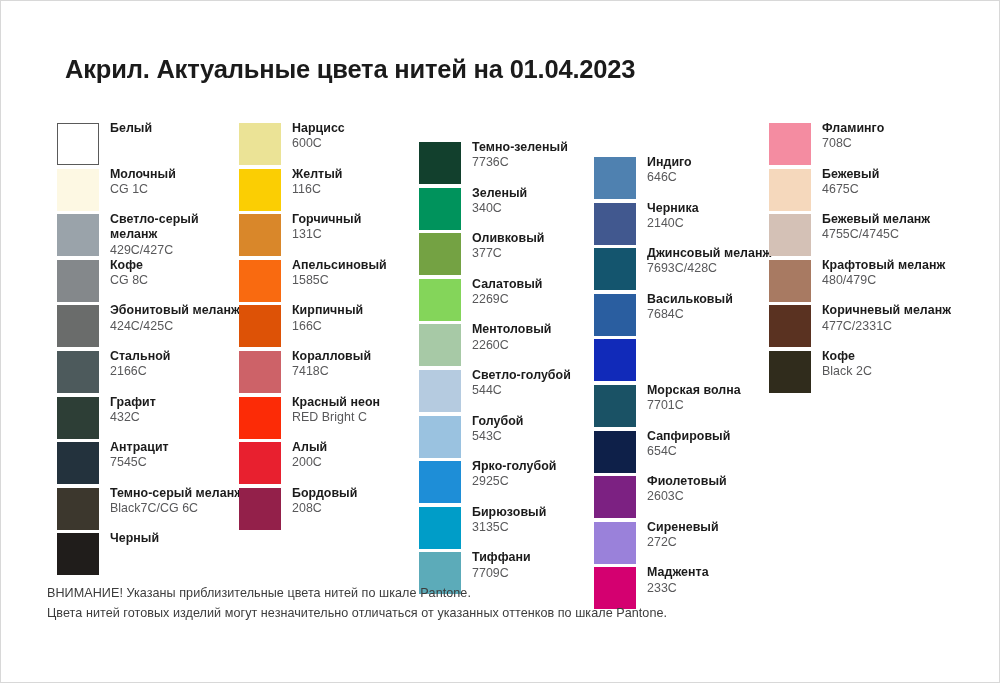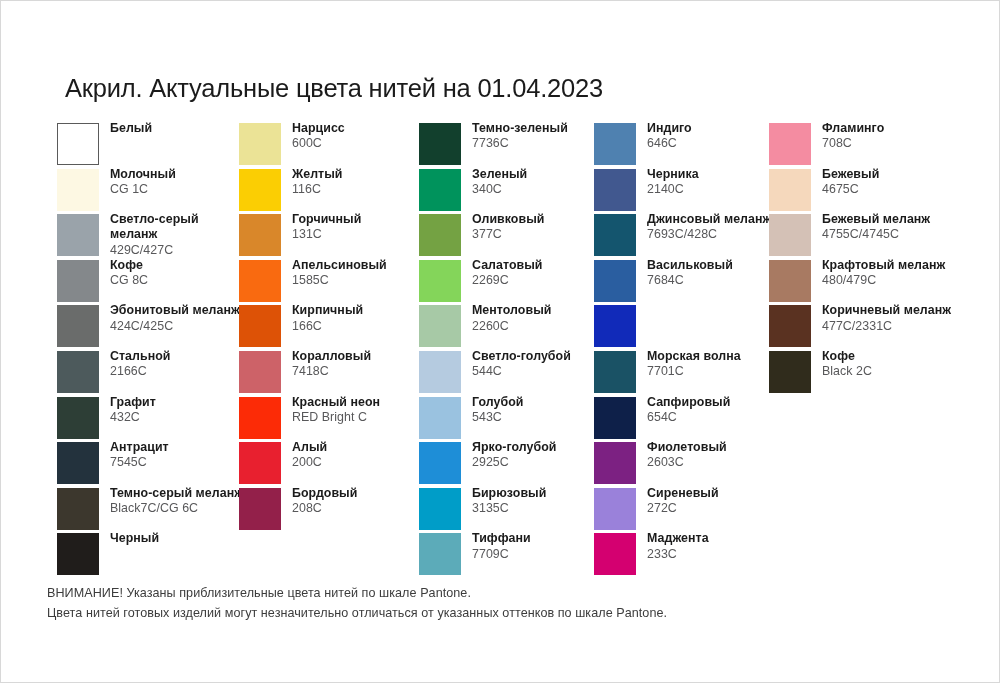--- a/index.html
+++ b/index.html
@@ -17,41 +17,41 @@
     width: 1000px;
     height: 683px;
     background: #ffffff;
     box-sizing: border-box;
     border: 1px solid #d8d8d8;
     overflow: hidden;
   }
   #title {
     position: absolute;
     left: 64px;
-    top: 73px;
+    top: 54px;
     font-size: 25.5px;
-    font-weight: normal;
+    font-weight: bold;
     letter-spacing: -0.2px;
     color: #1b1b1b;
     white-space: nowrap;
   }
   #grid {
     position: absolute;
     left: 56px;
     top: 122px;
     width: 900px;
   }
   .column {
     position: absolute;
     top: 0;
   }
   .col-0 { left: 0px;   width: 190px; }
   .col-1 { left: 182px; width: 190px; }
-  .col-2 { left: 362px; width: 185px; }
-  .col-3 { left: 537px; width: 185px; }
+  .col-2 { left: 362px; width: 185px; margin-top: 19px; }
+  .col-3 { left: 537px; width: 185px; margin-top: 34px; }
   .col-4 { left: 712px; width: 195px; }
 
   .swatch-row {
     position: relative;
     height: 45.6px;
   }
   .swatch {
     position: absolute;
     left: 0;
     top: 0;

